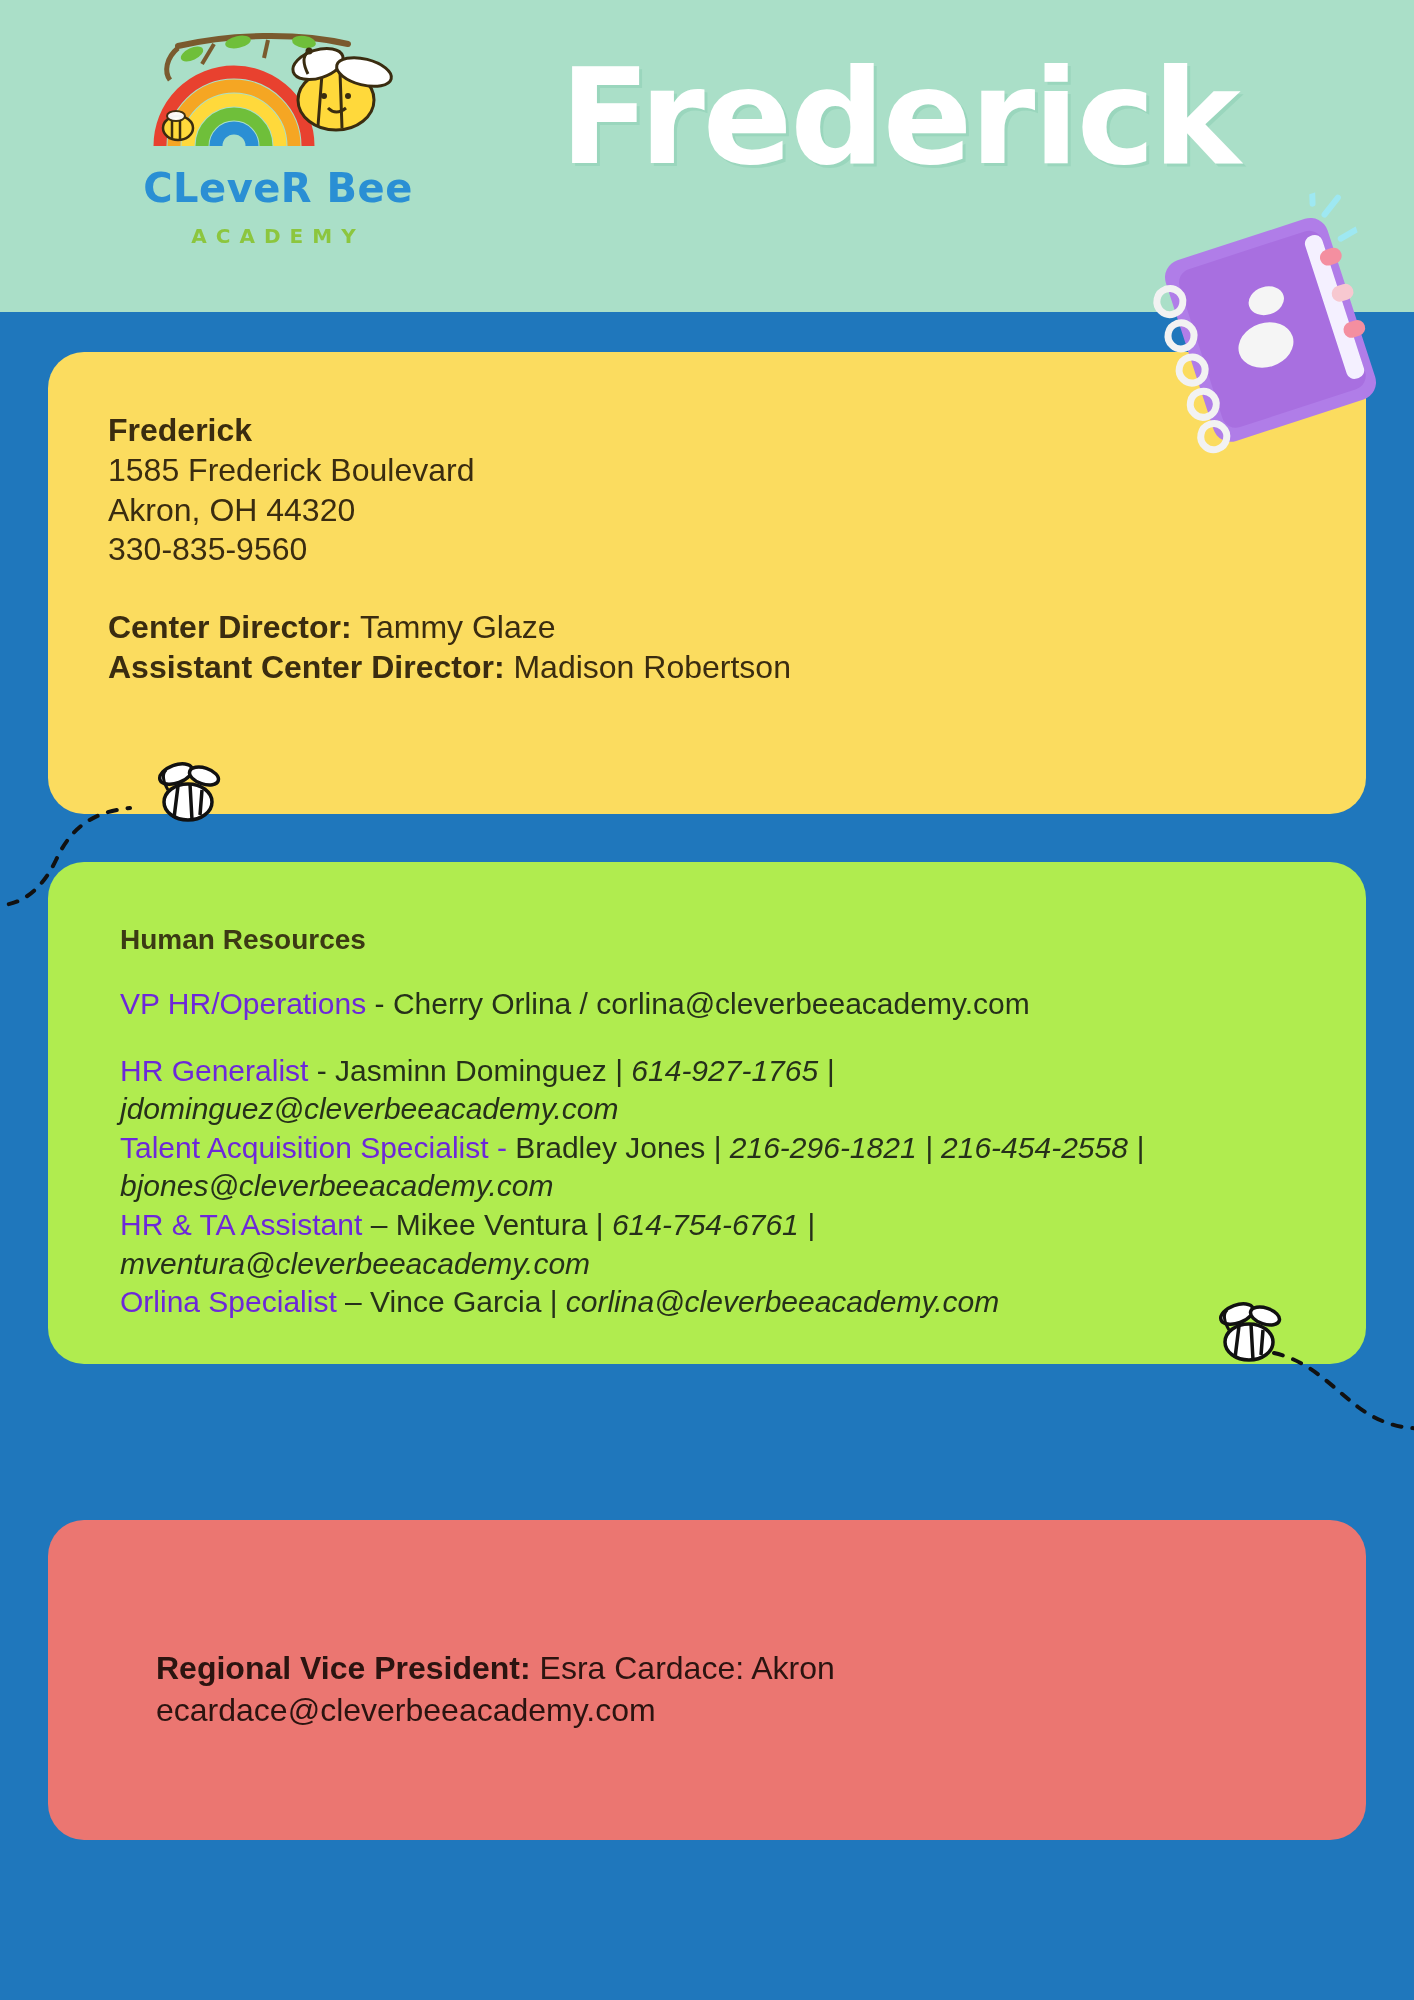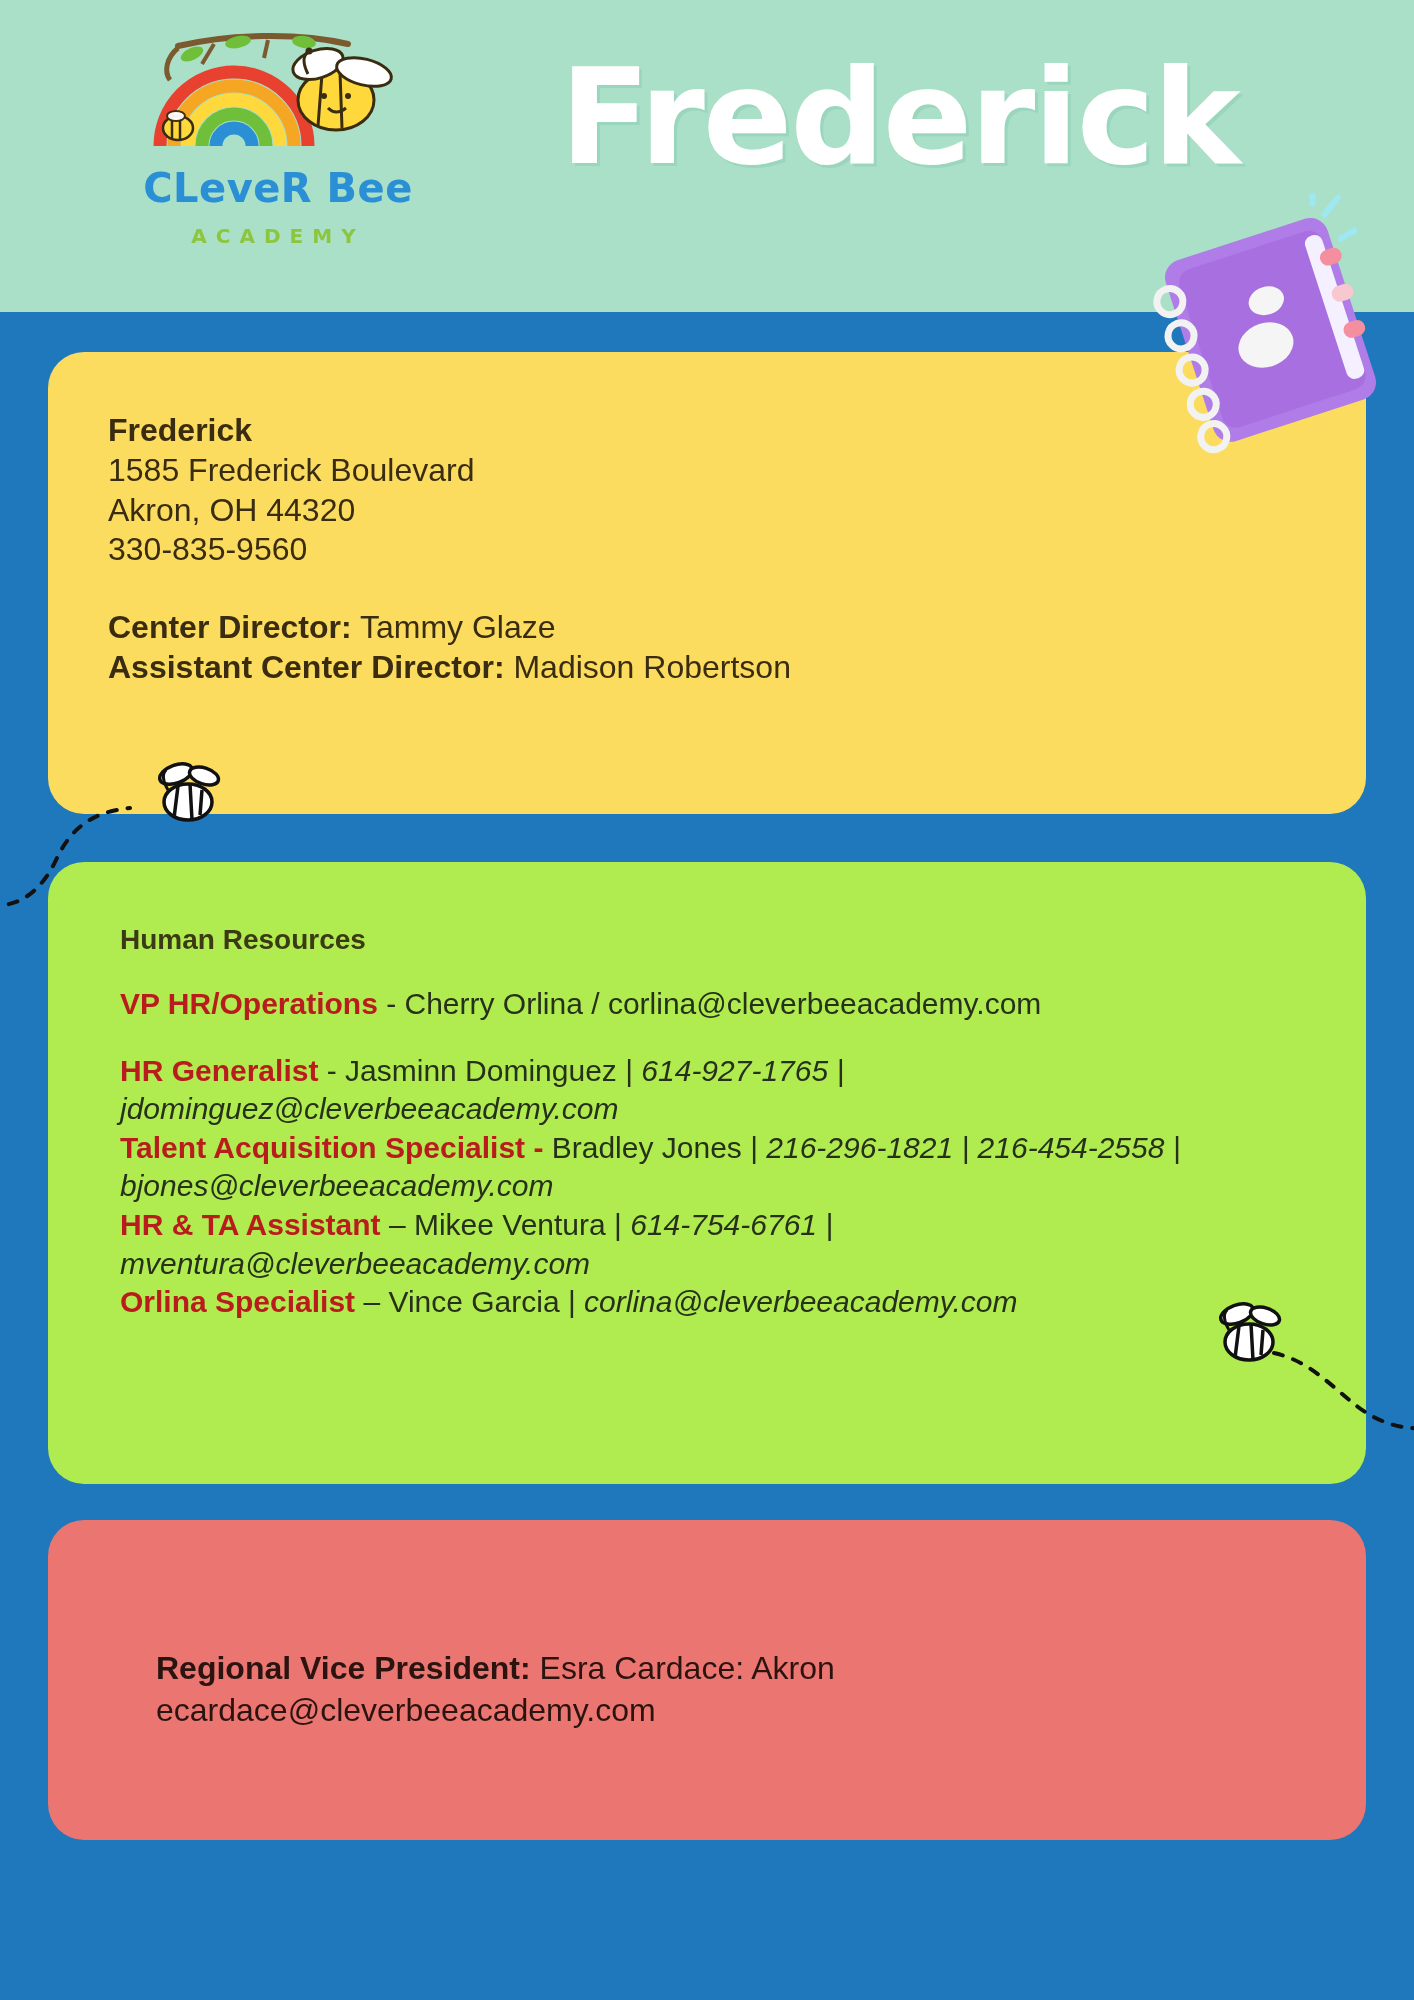--- a/index.html
+++ b/index.html
@@ -87,21 +87,21 @@
     top: 352px;
     width: 1318px;
     height: 462px;
     background: #fbdc5f;
     padding: 60px 0 0 60px;
   }
   .card-hr {
     left: 48px;
     top: 862px;
     width: 1318px;
-    height: 622px;
+    height: 502px;
     background: #b0ec4f;
     padding: 62px 0 0 72px;
   }
   .card-rvp {
     left: 48px;
     top: 1520px;
     width: 1318px;
     height: 320px;
     background: #eb7671;
     padding: 128px 0 0 108px;
@@ -121,21 +121,21 @@
     font-size: 28px;
     color: #3b3a14;
     margin-bottom: 30px;
   }
   .hr-line {
     font-size: 30px;
     color: #26301a;
     line-height: 1.22;
     margin-bottom: 2px;
   }
-  .hr-lead { font-weight: bold; color: #b91c1c; }
+  .hr-lead { font-weight: normal; color: #6d28d9; }
   .it { font-style: italic; }
   .gap { height: 28px; }
 
   .rvp-line {
     font-size: 32px;
     color: #2b1410;
     line-height: 1.3;
   }
 
   

